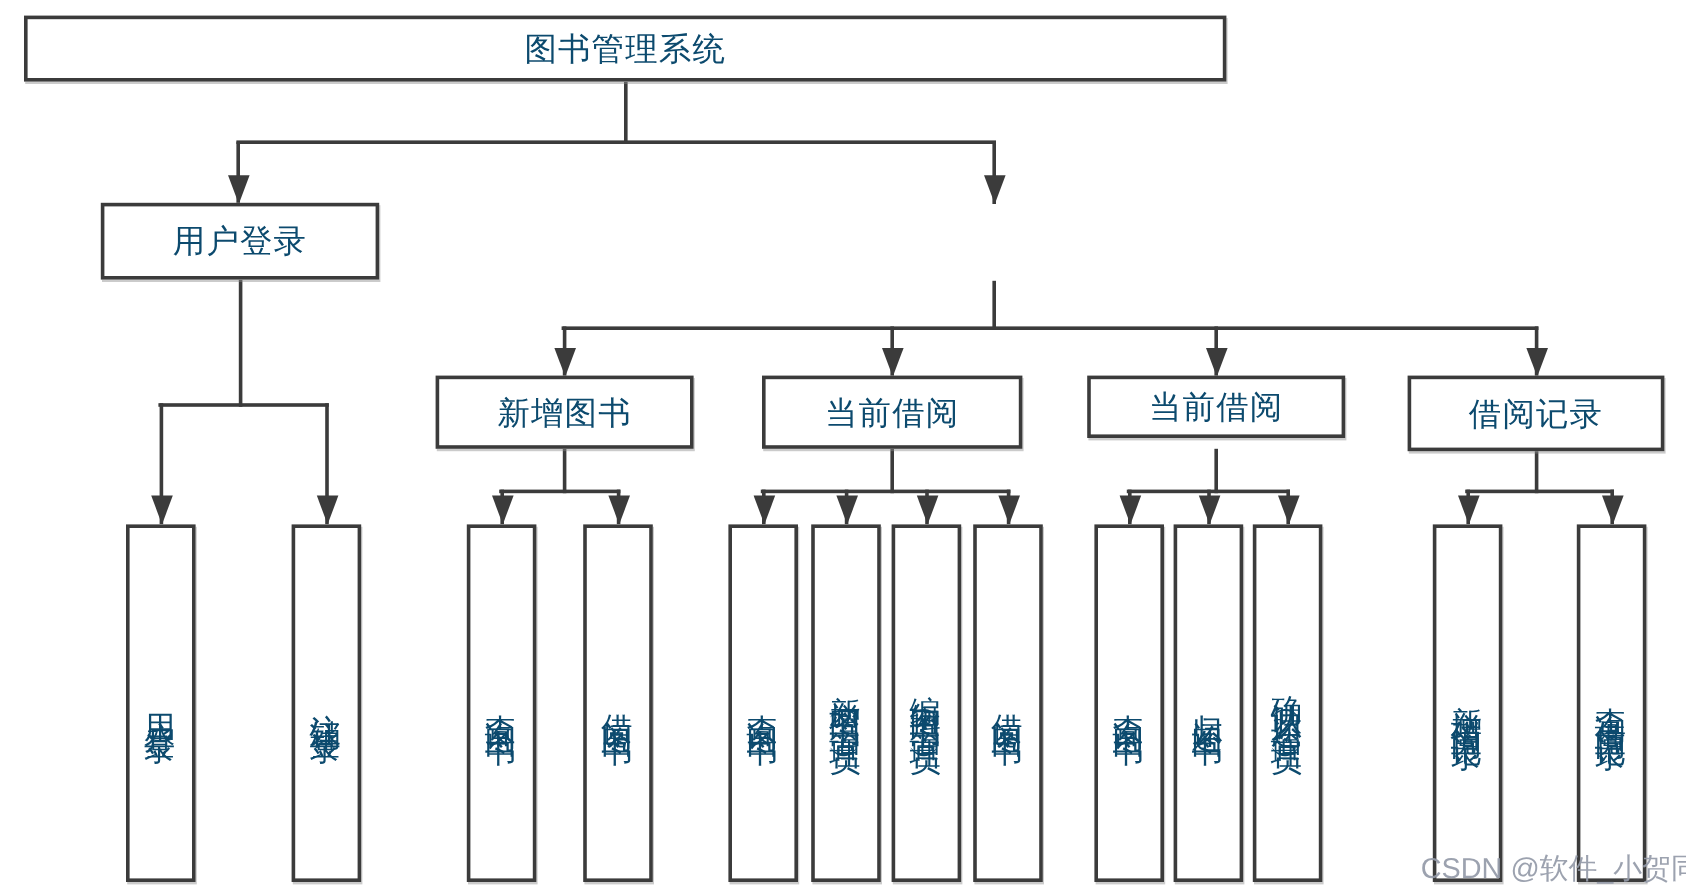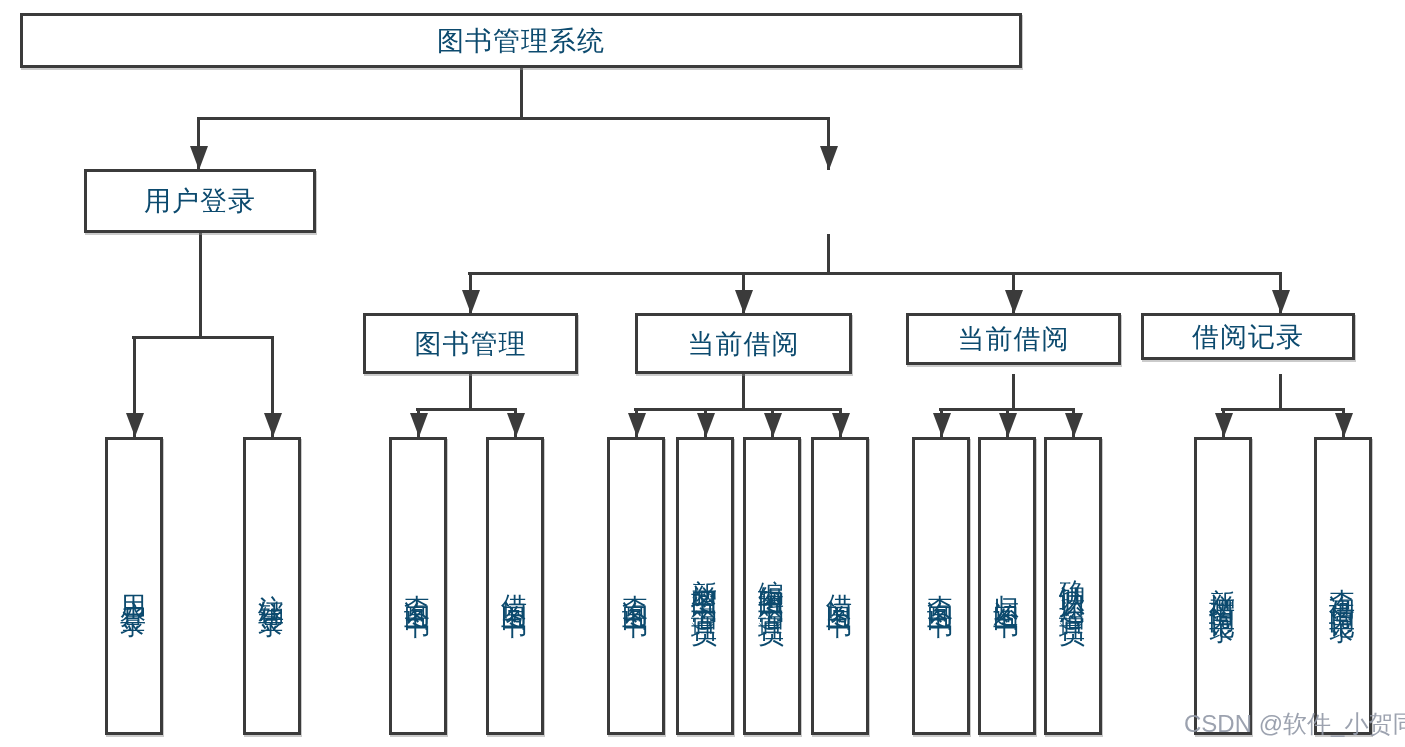--- a/index.html
+++ b/index.html
@@ -73,29 +73,29 @@
 
   <div class="box" style="left:20px;top:13px;width:1002px;height:55px;">
     <span class="hlabel">图书管理系统</span>
   </div>
 
   <div class="box" style="left:84px;top:169px;width:232px;height:64px;">
     <span class="hlabel">用户登录</span>
   </div>
 
   <div class="box" style="left:363px;top:313px;width:215px;height:61px;">
-    <span class="hlabel">图书管理</span>
+    <span class="hlabel">新增图书</span>
   </div>
   <div class="box" style="left:635px;top:313px;width:217px;height:61px;">
     <span class="hlabel">当前借阅</span>
   </div>
   <div class="box" style="left:906px;top:313px;width:215px;height:52px;">
     <span class="hlabel">当前借阅</span>
   </div>
-  <div class="box" style="left:1141px;top:313px;width:214px;height:47px;">
+  <div class="box" style="left:1173px;top:313px;width:214px;height:63px;">
     <span class="hlabel">借阅记录</span>
   </div>
 
   <div class="box leaf" style="left:105px;top:437px;width:58px;height:298px;">
     <span class="vtext">用户登录</span>
   </div>
   <div class="box leaf" style="left:243px;top:437px;width:58px;height:298px;">
     <span class="vtext">注销登录</span>
   </div>
 

